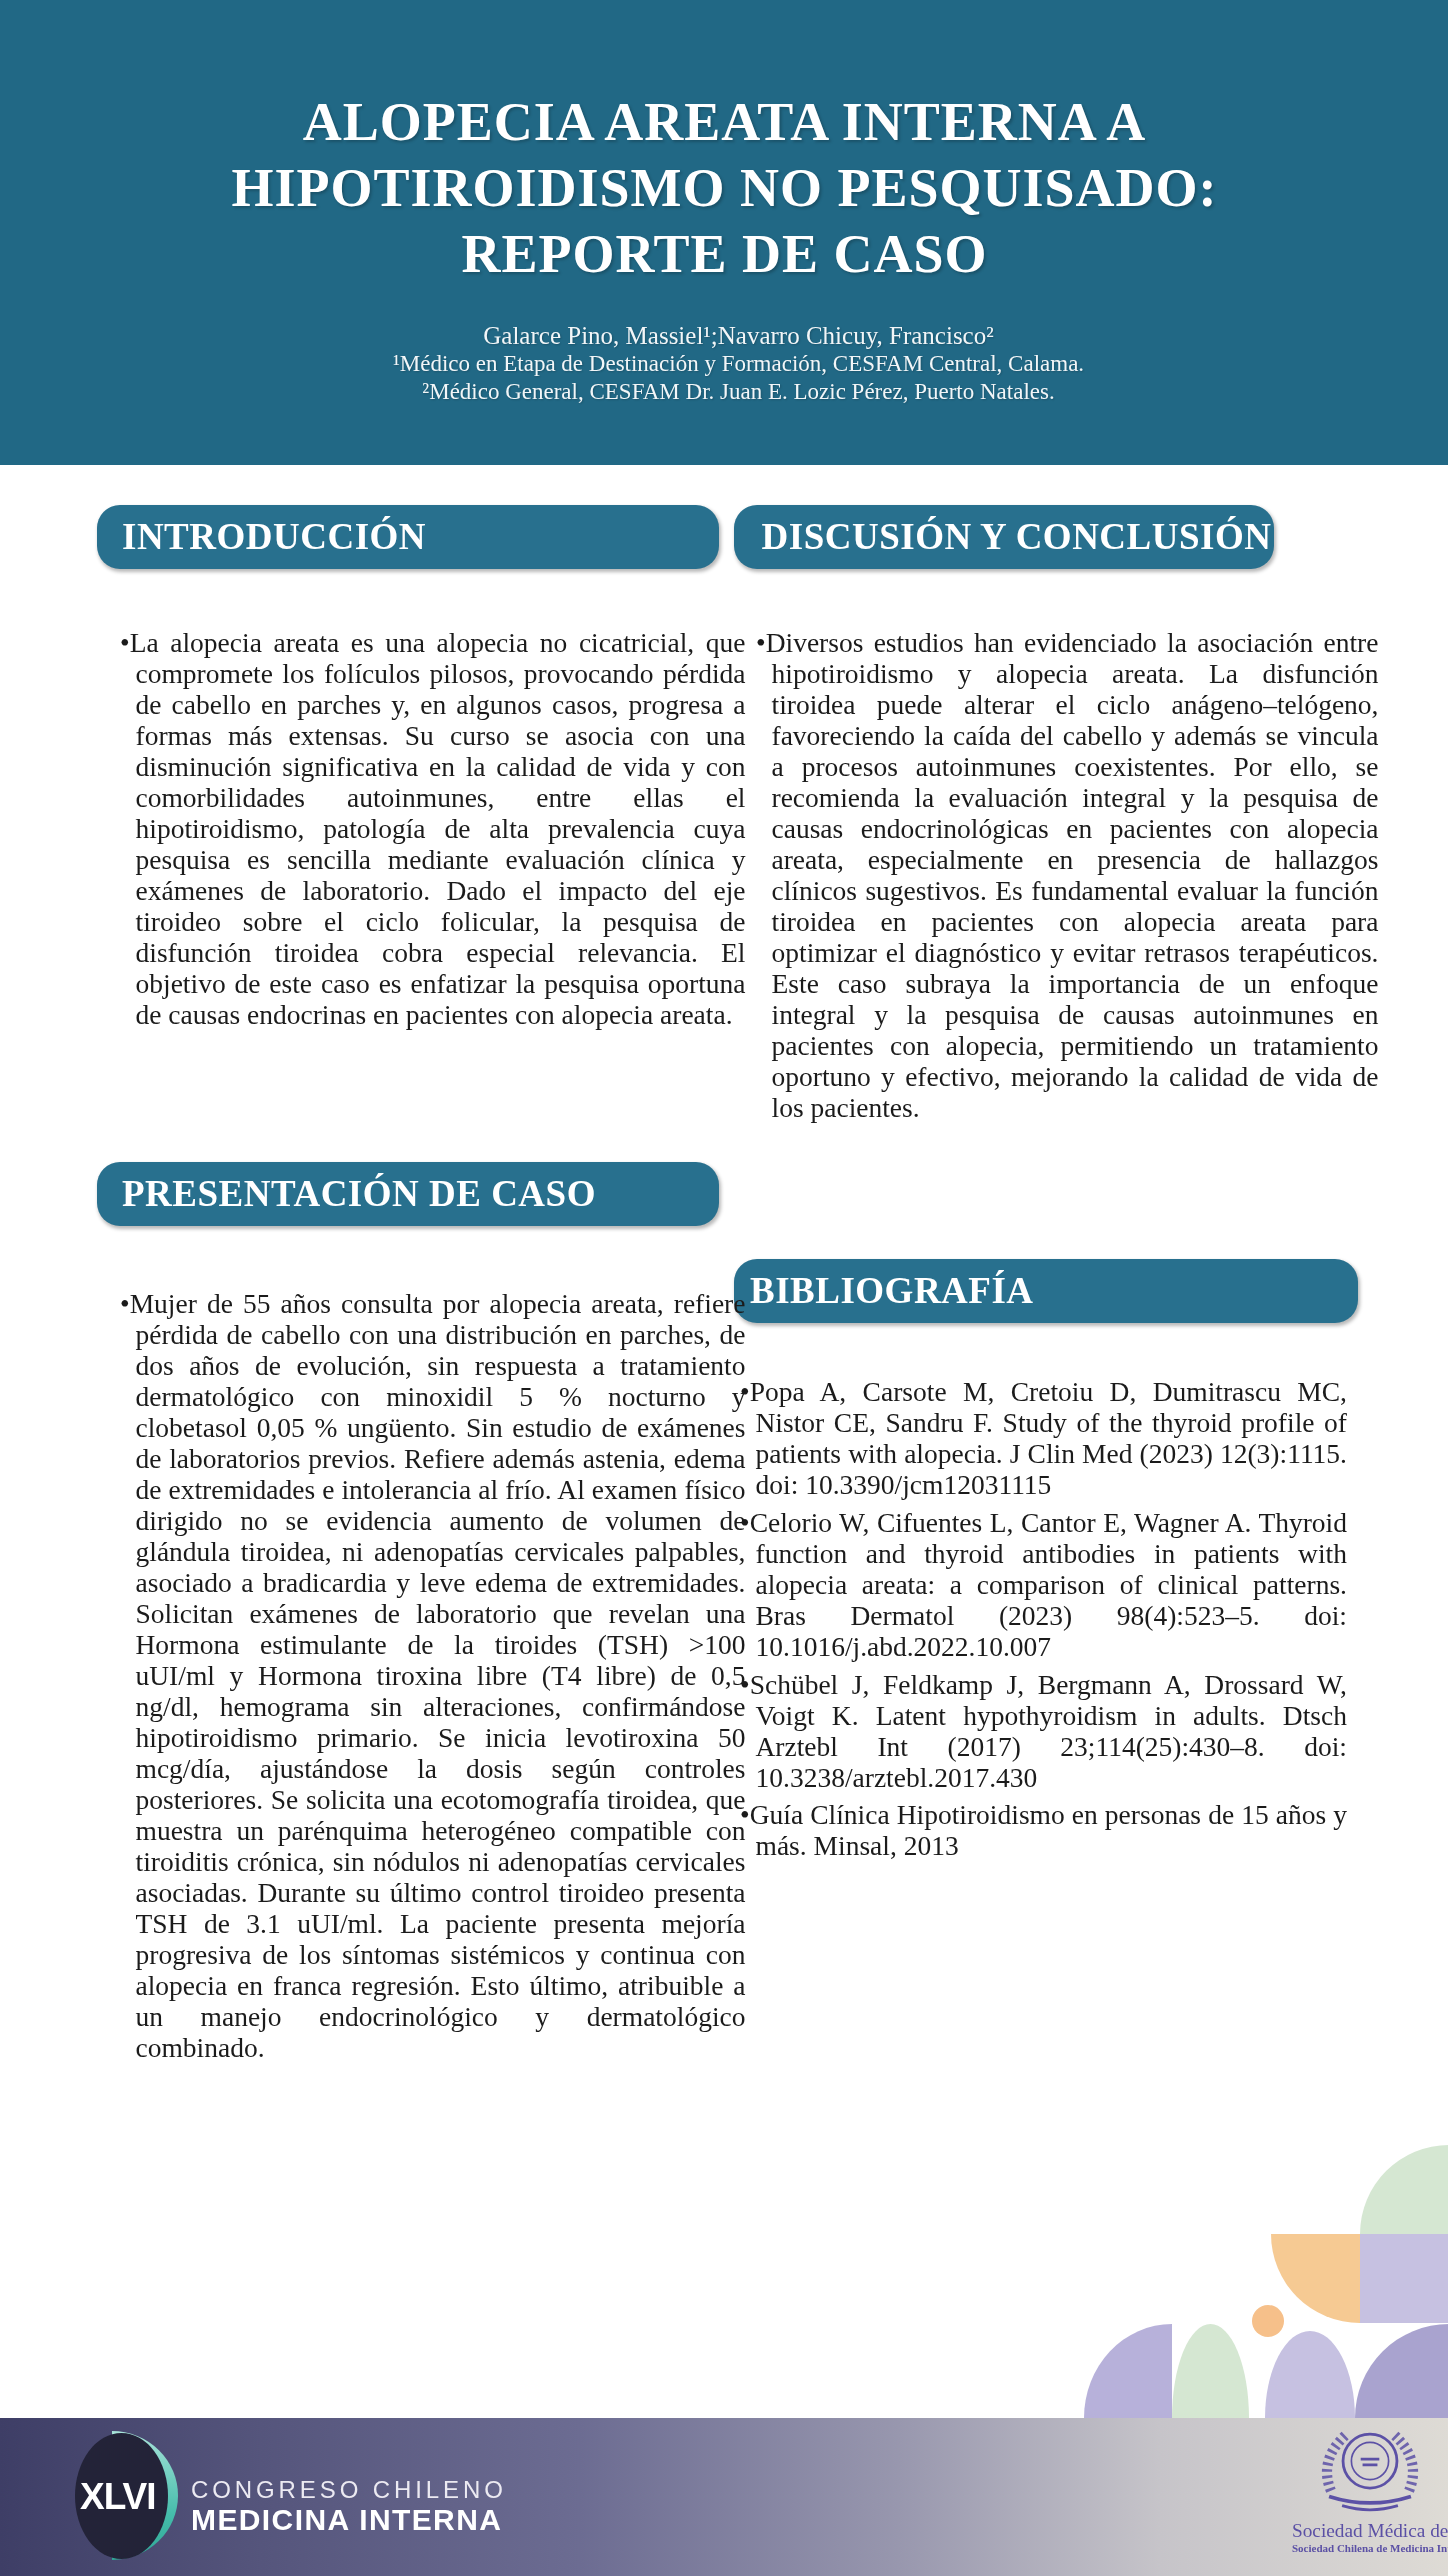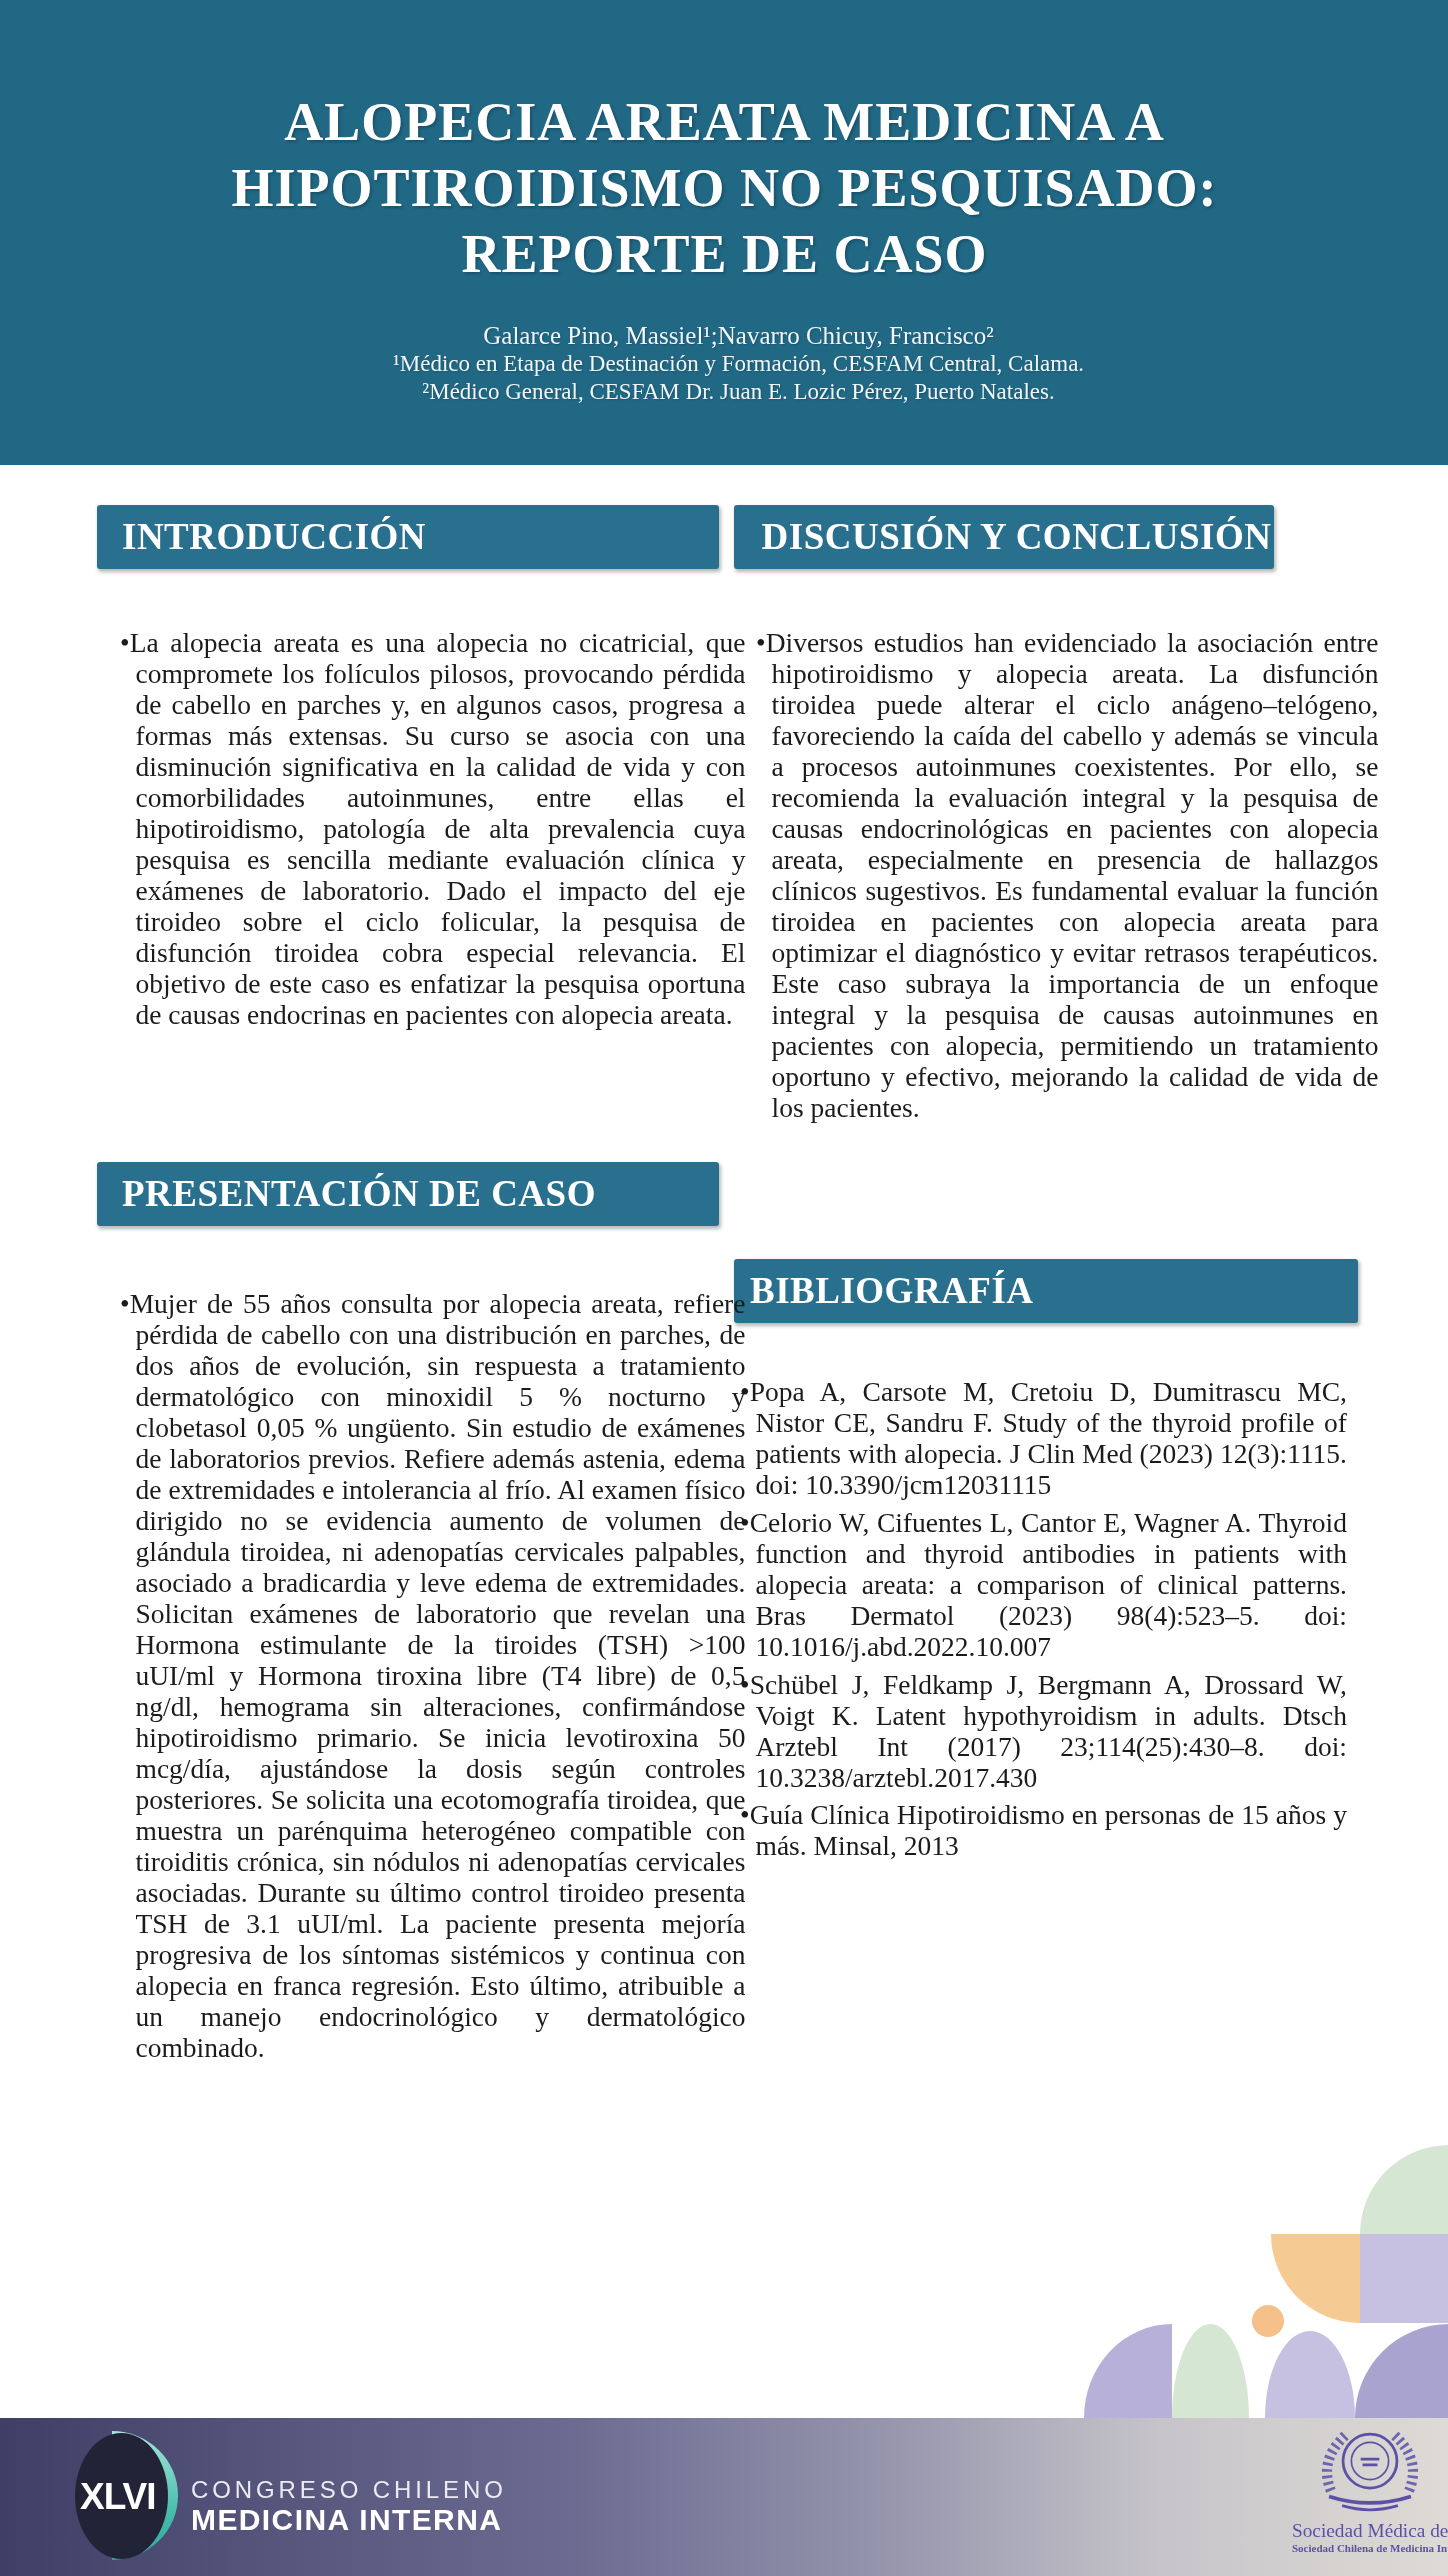--- a/index.html
+++ b/index.html
@@ -11,21 +11,21 @@
   .hero{left:0;top:0;width:1449px;height:465px;background:#216885;}
   .title{left:0;top:89px;width:1449px;text-align:center;color:#ffffff;
          font-weight:bold;font-size:54px;line-height:66px;letter-spacing:1px;
          text-shadow:1.9px 1.9px 2.9px rgba(0,0,0,0.22);}
   .byline{left:0;top:321px;width:1449px;text-align:center;color:#f2f6f8;
           font-weight:normal;text-shadow:1px 1px 1.9px rgba(0,0,0,0.2);margin-left:14px;}
   .authors{font-size:25px;line-height:29px;}
   .affil{font-size:23px;line-height:28px;}
 
   
-  .sec-box{height:64px;background:#28708e;border-radius:3px;color:#ffffff;
+  .sec-box{height:64px;background:#28708e;border-radius:23px;color:#ffffff;
            font-weight:bold;font-size:37px;line-height:64px;padding-left:25px;
            letter-spacing:0.5px;box-sizing:border-box;
            box-shadow:1.9px 2.9px 3.9px rgba(0,0,0,0.28);white-space:nowrap;overflow:hidden;}
   .box-intro{left:97px;top:505px;width:622px;}
   .box-disc {left:734px;top:505px;width:540px;text-align:center;}
   .box-case {left:97px;top:1162px;width:622px;}
   .box-bib  {left:734px;top:1259px;width:624px;padding-left:16px;}
 
   
   .para{font-size:27.5px;line-height:31px;text-align:justify;color:#1b1b1b;
@@ -63,21 +63,21 @@
                   font-size:30px;letter-spacing:1.4px;color:#ffffff;white-space:nowrap;}
   .sms{left:1292px;top:3.9px;width:155px;text-align:center;color:#5b50a5;}
   .sms-name{font-size:19.3px;line-height:21px;margin-top:1px;white-space:nowrap;}
   .sms-sub{font-size:11px;font-weight:bold;line-height:14.5px;white-space:nowrap;}
 </style>
 </head>
 <body>
 
 <div class="abs hero">
   <div class="abs title">
-    <div>ALOPECIA AREATA MEDICINA A</div>
+    <div>ALOPECIA AREATA INTERNA A</div>
     <div>HIPOTIROIDISMO NO PESQUISADO:</div>
     <div>REPORTE DE CASO</div>
   </div>
   <div class="abs byline">
     <div class="authors">Galarce Pino, Massiel¹;Navarro Chicuy, Francisco²</div>
     <div class="affil">¹Médico en Etapa de Destinación y Formación, CESFAM Central, Calama.</div>
     <div class="affil">²Médico General, CESFAM Dr. Juan E. Lozic Pérez, Puerto Natales.</div>
   </div>
 </div>
 

